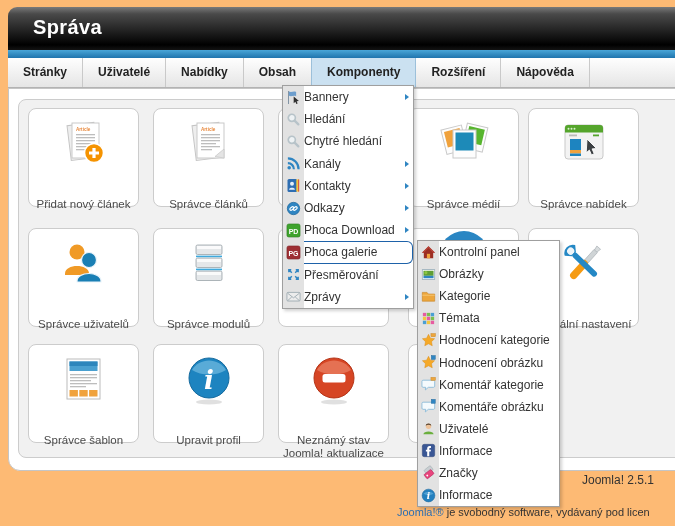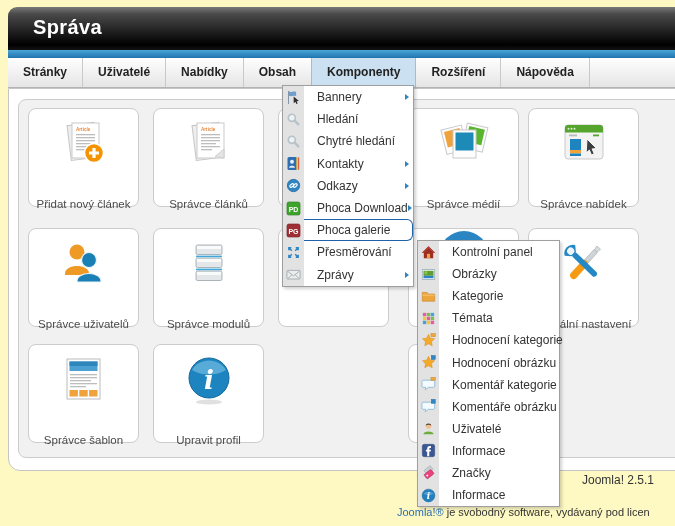--- a/index.html
+++ b/index.html
@@ -1,16 +1,16 @@
 <!DOCTYPE html>
 <html><head>
 <meta charset="utf-8">
 <style>
   html,body{margin:0;padding:0;background:#fff;}
-  #screen{position:relative;width:675px;height:526px;background:#fef9c3;overflow:hidden;
+  #screen{position:relative;width:675px;height:526px;background:#fdba74;overflow:hidden;
           font-family:"Liberation Sans","DejaVu Sans",sans-serif;}
 
   
   .hdr{position:absolute;left:8px;top:7px;right:-12px;height:43px;border-radius:9px 0 0 0;
        background:linear-gradient(180deg,#7a7a7a 0%,#4a4a4a 16%,#222 55%,#000 88%,#131313 100%);}
   .hdr .title{position:absolute;left:25px;top:9px;color:#fff;font-size:20px;font-weight:bold;letter-spacing:.4px;}
   .bluebar{position:absolute;left:8px;top:50px;right:-12px;height:8px;
        background:linear-gradient(180deg,#4aa6d8,#1f74ad);}
 
   
@@ -37,21 +37,21 @@
   
   .menu{position:absolute;background:#fff;border:1px solid #9f9f9f;box-shadow:2px 2px 3px rgba(0,0,0,.18);}
   .dropdown{left:282px;top:85px;width:130px;z-index:50;}
   .submenu{left:417px;top:240px;width:141px;z-index:60;}
   .ditem{display:flex;align-items:center;position:relative;}
   .dropdown .ditem{height:22.2px;}
   .submenu .ditem{height:22.1px;}
   .ditem .gut{width:21px;align-self:stretch;background:#e2e2e2;display:flex;align-items:center;
        justify-content:center;flex:none;}
   .ditem .gut svg{width:15px;height:15px;display:block;}
-  .ditem .dl{padding-left:13px;font-size:12px;color:#333;white-space:nowrap;}
+  .ditem .dl{padding-left:0;font-size:12px;color:#333;white-space:nowrap;}
   .ditem .arr{margin-left:auto;margin-right:4px;width:0;height:0;border-left:4px solid #2f85c2;
        border-top:3.5px solid transparent;border-bottom:3.5px solid transparent;}
   .ditem.sel{box-shadow:inset 0 0 0 1px #1e62a9;border-radius:6px;}
 
   
   .version{position:absolute;top:473px;right:21px;font-size:12px;color:#333;z-index:5;}
   .license{position:absolute;left:397px;top:506px;font-size:11px;color:#333;white-space:nowrap;z-index:5;}
   .license .lk{color:#2a6db1;}
 </style>
 </head>
@@ -229,20 +229,29 @@
   </a>
   <a class="tile" style="left:153px;top:344px">
     <span class="ti"><svg viewBox="0 0 54 54">
           <ellipse cx="27" cy="49" rx="13" ry="2.6" fill="#000" opacity=".12"></ellipse>
           <circle cx="27" cy="25" r="20" fill="#1d84c0" stroke="#156a9e" stroke-width="1"></circle>
           <path d="M10 17a20 20 0 0 1 34 0c-5 3.2-10.6 4.6-17 4.6S15 20.2 10 17z" fill="#64b1da" opacity=".85"></path>
           <text x="27" y="36" text-anchor="middle" font-family="DejaVu Serif" font-style="italic" font-weight="bold" font-size="26" fill="#fff">i</text>
         </svg></span>
     <span class="lbl">Upravit profil</span>
   </a>
+  <a class="tile wrap" style="left:278px;top:344px">
+    <span class="ti"><svg viewBox="0 0 54 54">
+          <ellipse cx="27" cy="49" rx="13" ry="2.6" fill="#000" opacity=".12"></ellipse>
+          <circle cx="27" cy="25" r="20" fill="#d64524" stroke="#b53417" stroke-width="1"></circle>
+          <path d="M10 17a20 20 0 0 1 34 0c-5 3-10.6 4.4-17 4.4S15 20 10 17z" fill="#e8795c" opacity=".85"></path>
+          <rect x="15.5" y="21" width="23" height="8.5" rx="2.5" fill="#fff"></rect>
+        </svg></span>
+    <span class="lbl">Neznámý stav Joomla! aktualizace</span>
+  </a>
   <a class="tile" style="left:408px;top:344px">
     <span class="lbl"></span>
   </a>
 
   <div class="menu dropdown">
     <div class="ditem">
       <span class="gut">
           <span>
             <svg viewBox="0 0 16 16">
               <path fill="#7b8ea0" d="M2.2 1h1v14h-1z"></path>
@@ -268,20 +277,33 @@
     <div class="ditem">
       <span class="gut">
           <span>
             <svg viewBox="0 0 16 16">
               <circle cx="6.2" cy="6.2" r="3.8" fill="#eef2f4" stroke="#b7c3c9" stroke-width="1.8"></circle>
               <path d="M9.2 9.2l4 4" stroke="#b7c3c9" stroke-width="2.4" stroke-linecap="round"></path>
             </svg>
           </span>
         </span>
       <span class="dl">Chytré hledání</span>
+    </div>
+    <div class="ditem">
+      <span class="gut">
+          <span>
+            <svg viewBox="0 0 16 16" fill="none" stroke="#2f85c2">
+              <circle cx="3.4" cy="12.6" r="1.9" fill="#2f85c2" stroke="none"></circle>
+              <path stroke-width="2.3" d="M2 7.6a6.4 6.4 0 0 1 6.4 6.4"></path>
+              <path stroke-width="2.3" d="M2 2.6a11.4 11.4 0 0 1 11.4 11.4"></path>
+            </svg>
+          </span>
+        </span>
+      <span class="dl">Kanály</span>
+      <span class="arr"></span>
     </div>
     <div class="ditem">
       <span class="gut">
           <span>
             <svg viewBox="0 0 16 16">
               <rect x="1.6" y="1" width="10.4" height="14" rx="1.6" fill="#2e6eb2"></rect>
               <rect x="11" y="1.5" width="3" height="13" fill="#f3c63e"></rect>
               <rect x="13" y="1.5" width="1" height="13" fill="#d84848"></rect>
               <circle cx="6.4" cy="6.2" r="2.1" fill="#e8f0f8"></circle>
               <path d="M3.3 12.4c0-2.8 6.2-2.8 6.2 0z" fill="#e8f0f8"></path>

